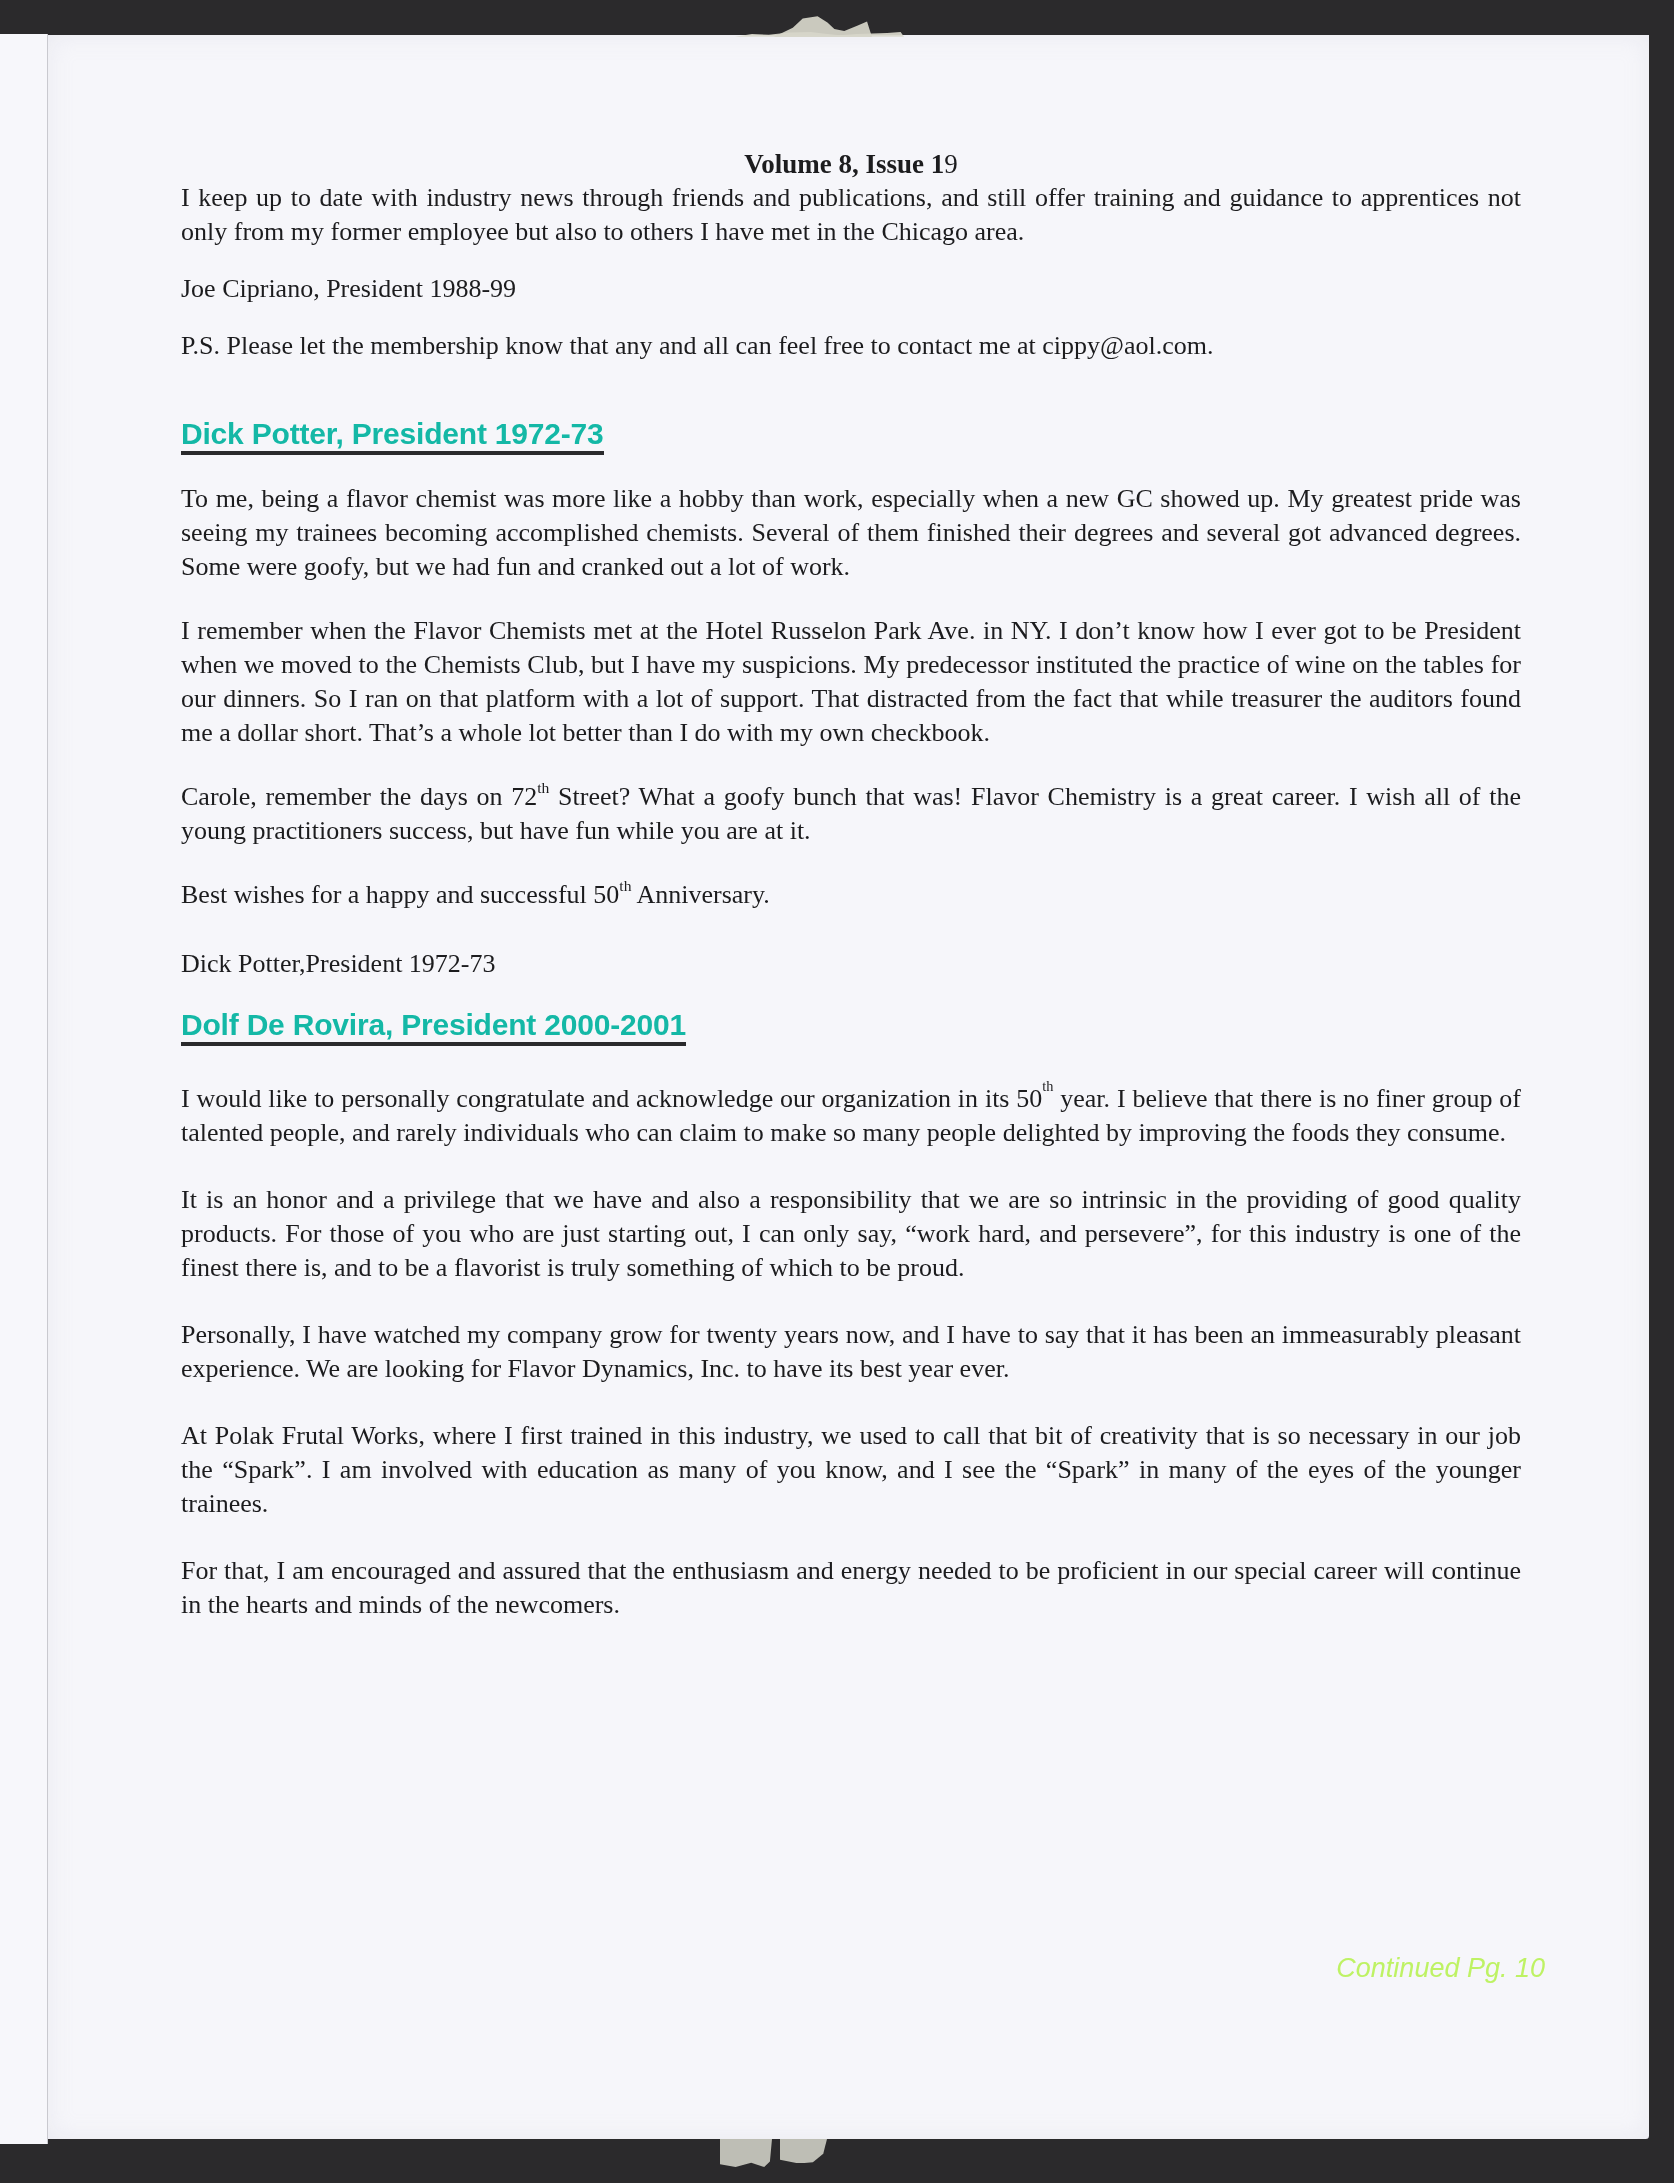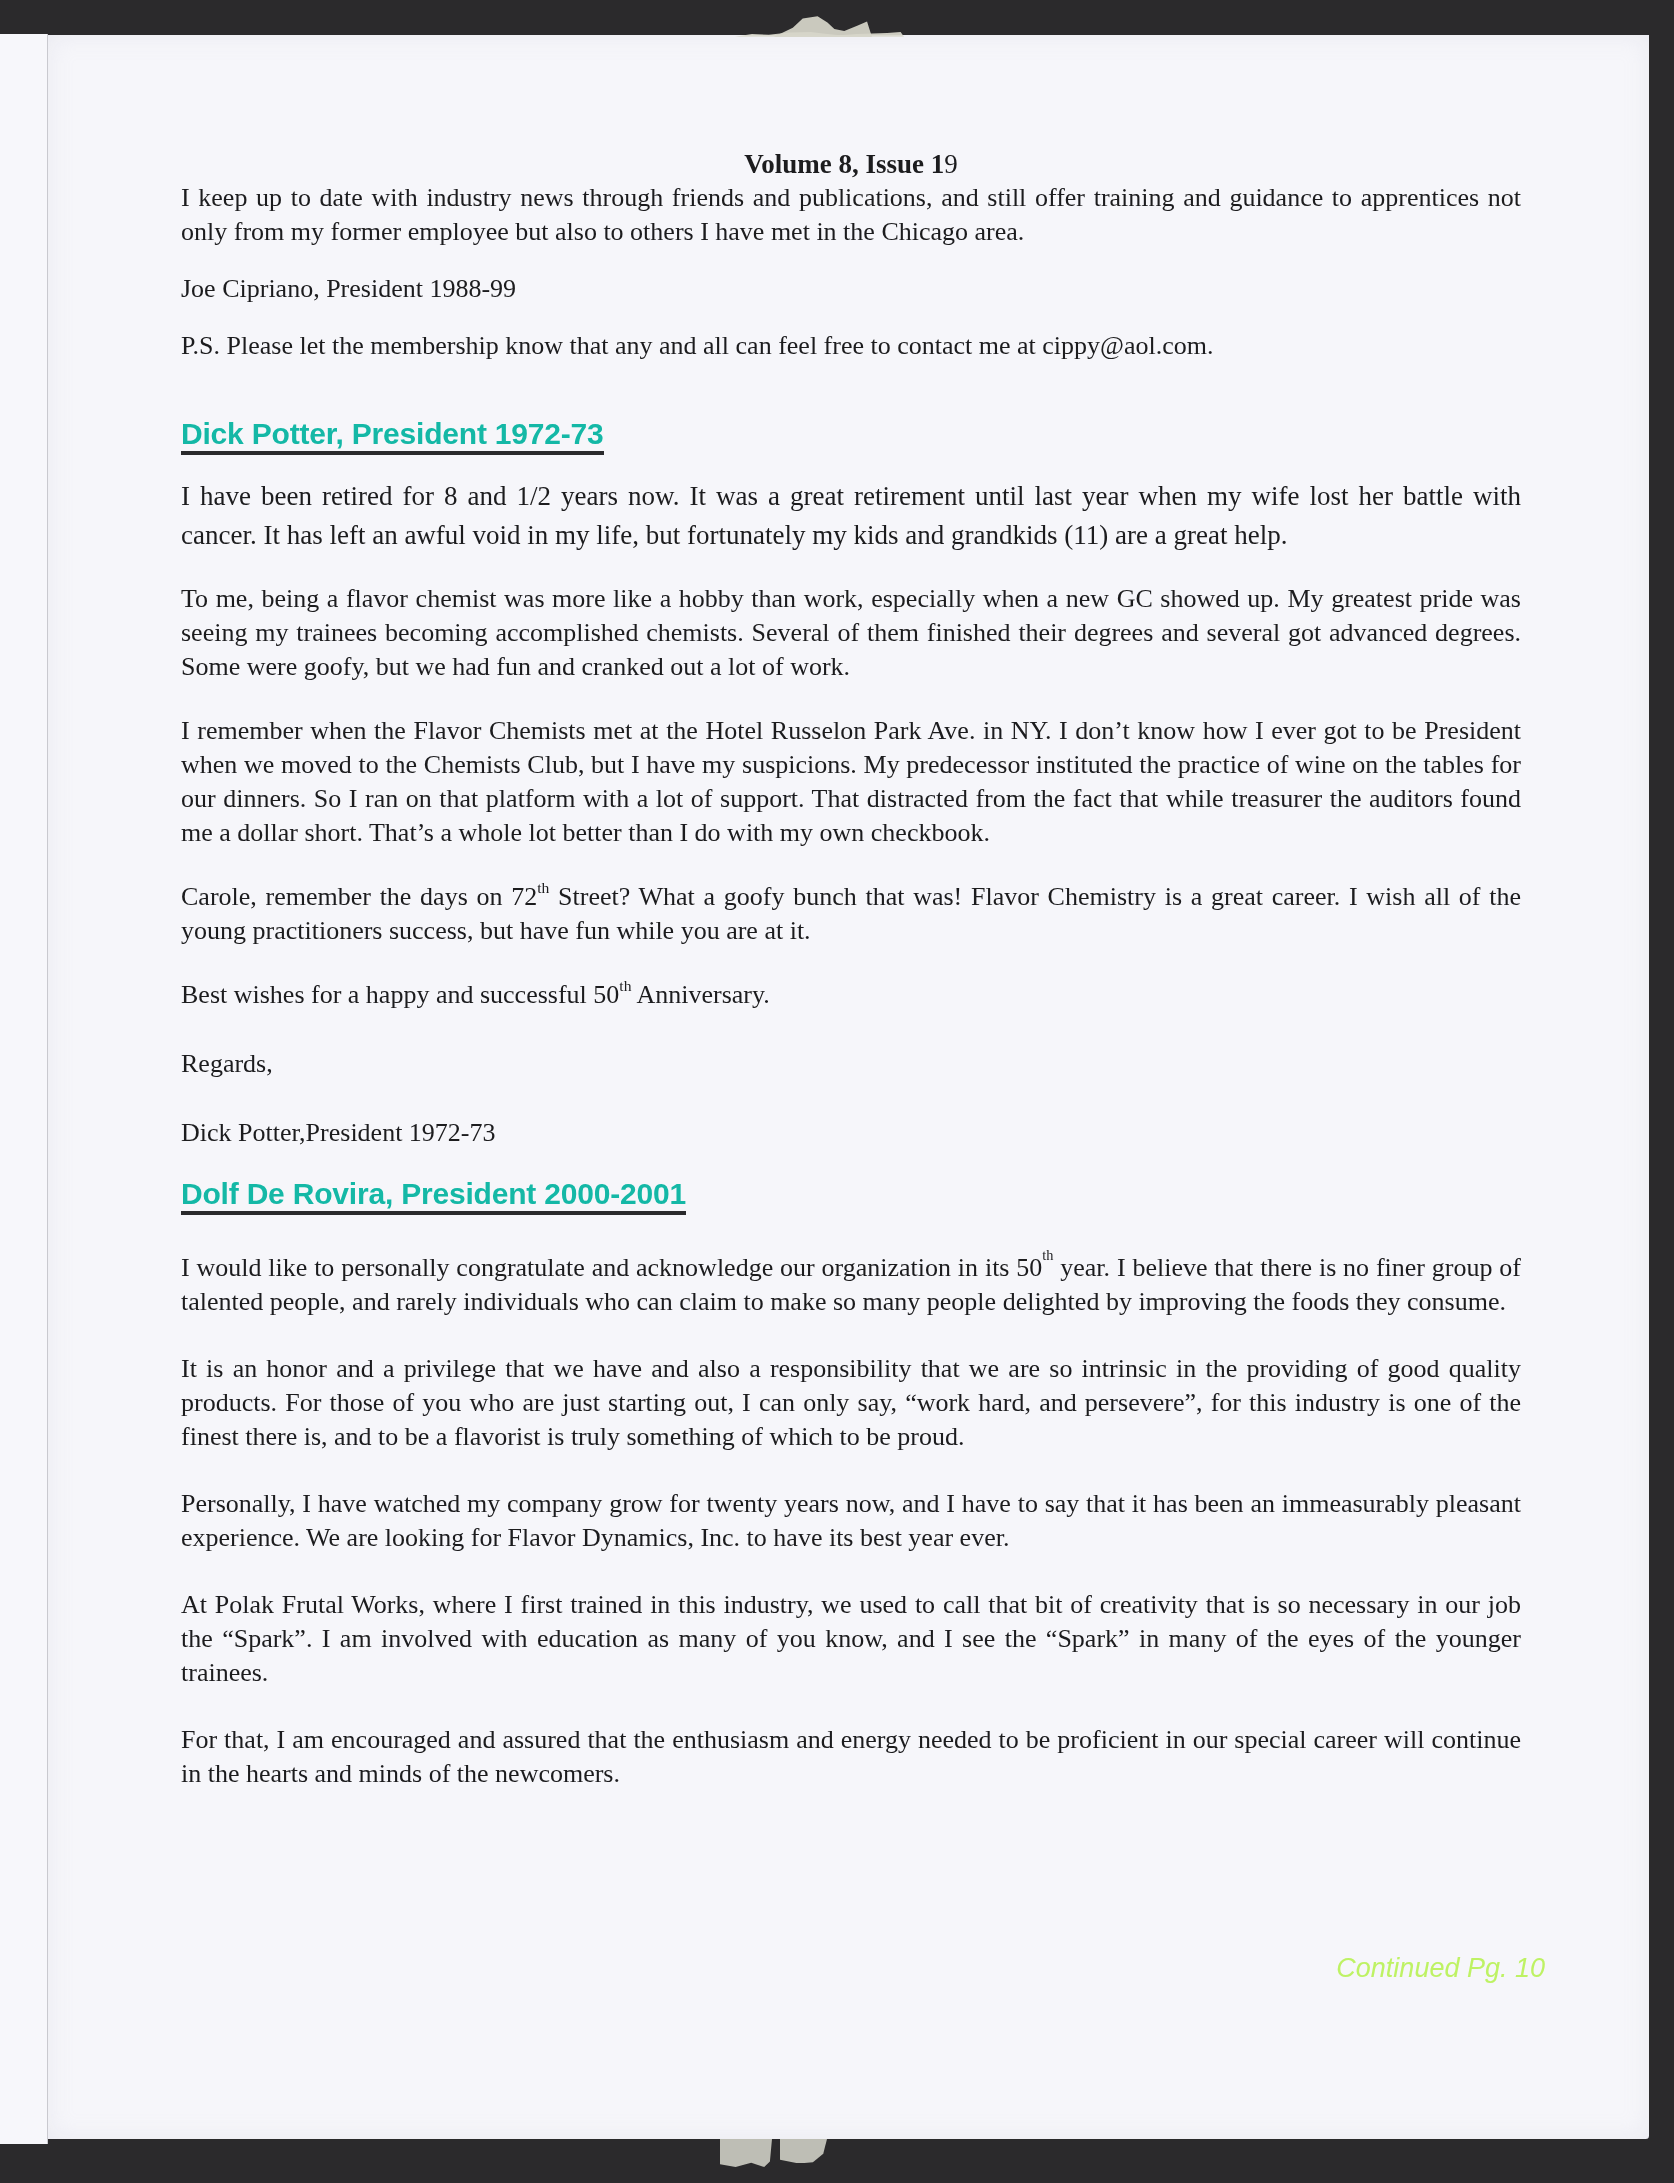--- a/index.html
+++ b/index.html
@@ -89,26 +89,24 @@
 <div class="content">
   <div class="header-row">
     <span>Volume 8, Issue 1</span>
     <span class="pnum">9</span>
   </div>
   <p>I keep up to date with industry news through friends and publications, and still offer training and guidance to apprentices not only from my former employee but also to others I have met in the Chicago area.</p>
   <p class="mt2">Joe Cipriano, President 1988-99</p>
   <p class="mt2">P.S. Please let the membership know that any and all can feel free to contact me at cippy@aol.com.</p>
 
   <div class="sec1"><span class="section-heading">Dick Potter, President 1972-73</span></div>
-  <p class="lead">I have been retired for 8 and 1/2 years now. It was a great retirement until last year when my wife lost her battle with cancer. It has left an awful void in my life, but fortunately my kids and grandkids (11) are a great help.</p>
   <p class="p2">To me, being a flavor chemist was more like a hobby than work, especially when a new GC showed up. My greatest pride was seeing my trainees becoming accomplished chemists. Several of them finished their degrees and several got advanced degrees.  Some were goofy, but we had fun and cranked out a lot of work.</p>
   <p class="p3">I remember when the Flavor Chemists met at the Hotel Russelon Park Ave. in NY. I don’t know how I ever got to be President when we moved to the Chemists Club, but I have my suspicions.  My predecessor instituted the practice of wine on the tables for our dinners. So I ran on that platform with a lot of support.  That distracted from the fact that while treasurer the auditors found me a dollar short.  That’s a whole lot better than I do with my own checkbook.</p>
   <p class="p4"><span>Carole, remember the days on 72</span><sup>th</sup><span> Street? What a goofy bunch that was! Flavor Chemistry is a great career. I wish all of the young practitioners success, but have fun while you are at it.</span></p>
   <p class="p5"><span>Best wishes for a happy and successful 50</span><sup>th</sup><span> Anniversary.</span></p>
-  <p class="p6">Regards,</p>
   <p class="p7">Dick Potter,President 1972-73</p>
 
   <div class="sec2"><span class="section-heading">Dolf De Rovira, President 2000-2001</span></div>
   <p class="d1"><span>I would like to personally congratulate and acknowledge our organization in its 50</span><sup class="high">th</sup><span> year.  I believe that there is no finer group of talented people, and rarely individuals who can claim to make so many people delighted by improving the foods they consume.</span></p>
   <p class="d2">It is an honor and a privilege that we have and also a responsibility that we are so intrinsic in the providing of good quality products.  For those of you who are just starting out, I can only say,  “work hard, and persevere”, for this industry is one of the finest there is, and to be a flavorist is truly something of which to be proud.</p>
   <p class="d3">Personally, I have watched my company grow for twenty years now, and I have to say that it has been an immeasurably pleasant experience.   We are looking for Flavor Dynamics, Inc. to have its best year ever.</p>
   <p class="d4">At Polak Frutal Works, where I first trained in this industry, we used to call that bit of creativity that is so necessary in our job the “Spark”.  I am involved with education as many of you know, and I see the “Spark” in many of the eyes of the younger trainees.</p>
   <p class="d5">For that, I am encouraged and assured that the enthusiasm and energy needed to be proficient in our special career will continue in the hearts and minds of the newcomers.</p>
 </div>
 

